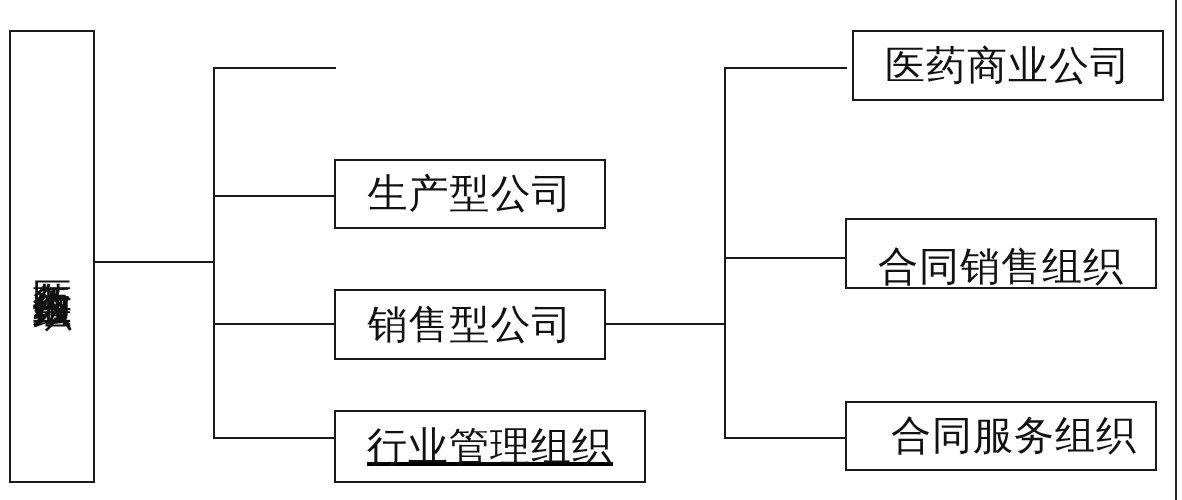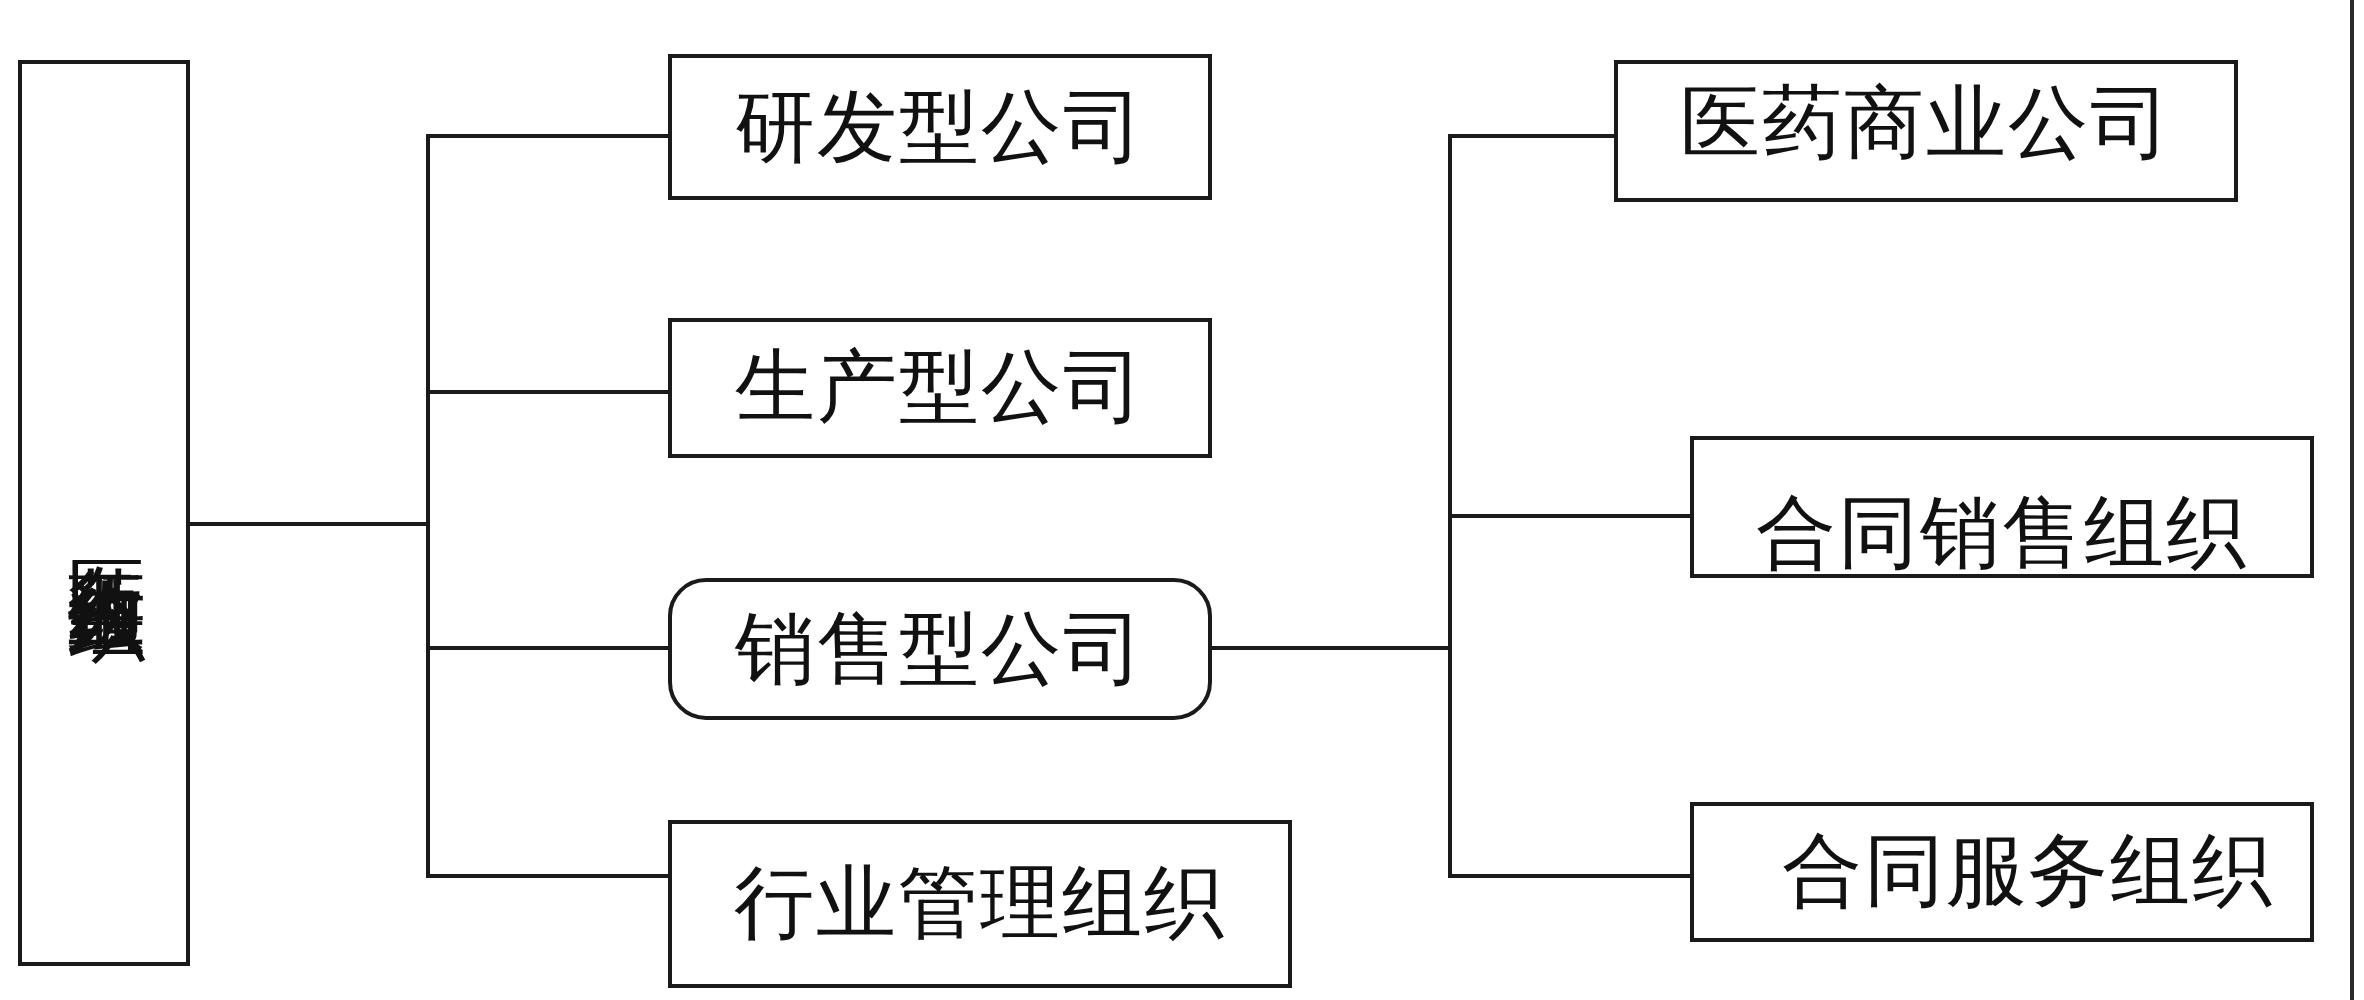--- a/index.html
+++ b/index.html
@@ -57,24 +57,24 @@
     writing-mode: vertical-rl;
     text-orientation: upright;
     font-size: 39px;
     line-height: 1.14;
     letter-spacing: 2px;
     white-space: nowrap;
   }
   
   .node.m1 { left: 334px; top: 27px;  width: 272px; height: 73px; }
   .node.m2 { left: 334px; top: 159px; width: 272px; height: 70px; }
-  .node.m3 { left: 334px; top: 289px; width: 272px; height: 71px; border-radius: 19px; }
-  .node.m4 { left: 334px; top: 410px; width: 312px; height: 84px; }
+  .node.m3 { left: 334px; top: 289px; width: 272px; height: 71px; }
+  .node.m4 { left: 334px; top: 410px; width: 312px; height: 73px; text-decoration: underline; }
   
-  .node.r1 { left: 807px; top: 30px;  width: 312px; height: 71px; font-family: Liberation Mono, monospace; }
+  .node.r1 { left: 852px; top: 30px;  width: 312px; height: 71px; }
   .node.r2 { left: 845px; top: 218px; width: 312px; height: 71px; align-items: flex-end; }
   .node.r3 { left: 845px; top: 401px; width: 312px; height: 70px; padding-left: 26px; }
 
   
   .hline {
     position: absolute;
     height: 0;
     border-top: 2.5px solid #1a1a1a;
   }
   .vline {
@@ -107,23 +107,20 @@
     <span class="label">医药行业法人组织</span>
   </div>
 
   <div class="hline conn-root-stub"></div>
   <div class="vline trunk-left"></div>
   <div class="hline branch-m1"></div>
   <div class="hline branch-m2"></div>
   <div class="hline branch-m3"></div>
   <div class="hline branch-m4"></div>
 
-  <div class="node m1">
-    <span class="label">研发型公司</span>
-  </div>
   <div class="node m2">
     <span class="label">生产型公司</span>
   </div>
   <div class="node m3">
     <span class="label">销售型公司</span>
   </div>
   <div class="node m4">
     <span class="label">行业管理组织</span>
   </div>
 

